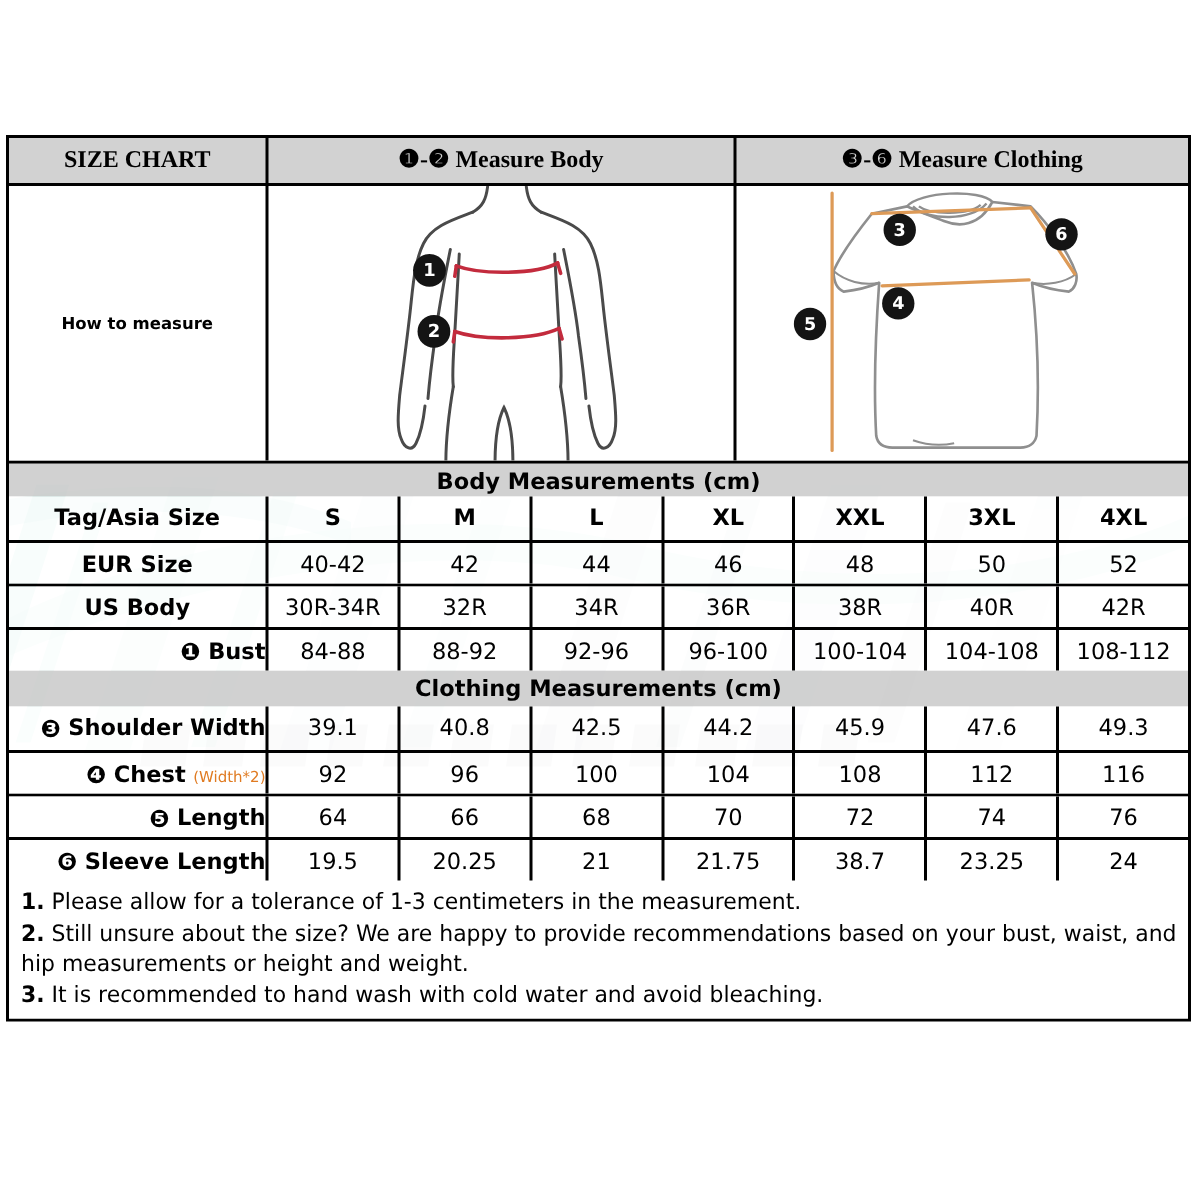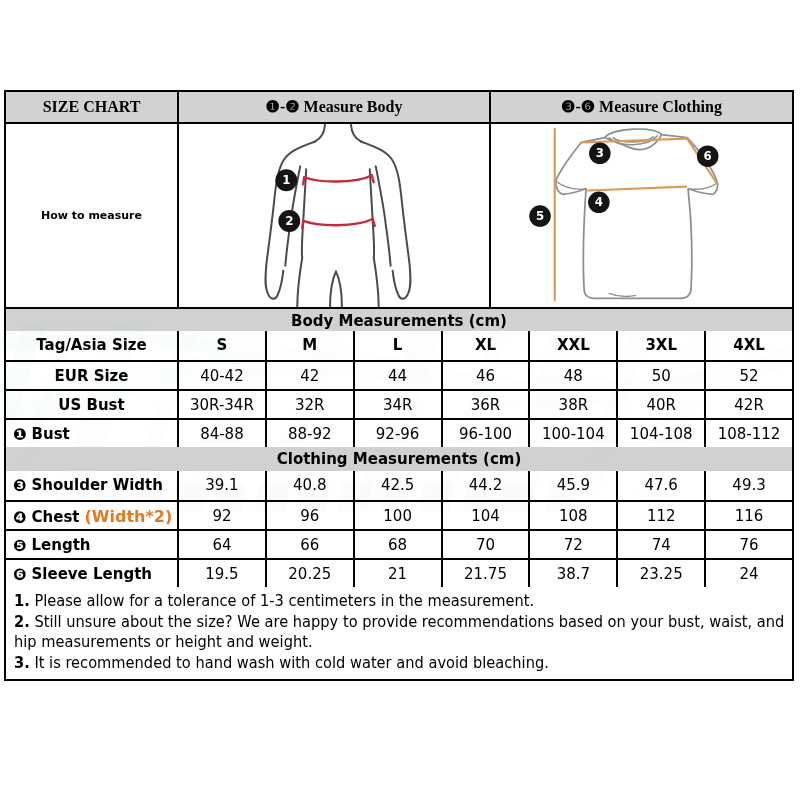--- a/index.html
+++ b/index.html
@@ -19,24 +19,24 @@
   .hdr{grid-template-columns:171px 312px 1fr;height:30px;line-height:30px;background:var(--header_bg,#d2d2d2);}
   .hdr .cell{font-weight:bold;font-size:16px;text-align:center;font-family:Liberation Serif, serif;}
   .measure{grid-template-columns:171px 312px 1fr;height:185px;}
   .measure .cell{background:rgba(255,255,255,0.93);}
   .measure .label-cell{display:flex;align-items:center;justify-content:center;font-weight:bold;font-size:11px;}
   .data-row{grid-template-columns:171px repeat(7,1fr);height:29px;line-height:29px;font-size:15px;}
   .cell{box-sizing:border-box;overflow:hidden;white-space:nowrap;}
   .hdr .cell + .cell, .measure .cell + .cell, .data-row .cell + .cell{border-left:2px solid var(--border,#000);}
   .data-row .cell{background:rgba(255,255,255,0.82);text-align:center;}
   .data-row .label-cell.center{text-align:center;font-weight:bold;}
-  .data-row .label-cell.left{text-align:left;padding-left:7px;font-weight:bold;}
+  .data-row .label-cell.left{text-align:right;padding-left:7px;font-weight:bold;}
   .data-row .cell.boldval{font-weight:bold;}
   .marker-glyph{font-size:16px;margin-right:5px;vertical-align:-1px;}
-  .suffix{color:var(--chest_note,#e07b22);font-weight:bold;font-size:16px;margin-left:5px;}
+  .suffix{color:var(--chest_note,#e07b22);font-weight:normal;font-size:10px;margin-left:5px;}
   .bar{
     height:24px;line-height:24px;text-align:center;font-weight:bold;font-size:15px;
     background:rgba(205,205,205,0.92);box-sizing:border-box;
   }
   .svg-cell{padding:0;}
   .svg-cell svg{display:block;width:100%;height:185px;}
   
   .notes{background:#fff;padding:3px 0 5px 8px;overflow:hidden;}
   .notes p{
     margin:1px 0;font-size:15px;line-height:20px;white-space:normal;
@@ -189,21 +189,21 @@
         <div class="cell label-cell center"><span>EUR Size</span></div>
         <div class="cell">40-42</div>
         <div class="cell">42</div>
         <div class="cell">44</div>
         <div class="cell">46</div>
         <div class="cell">48</div>
         <div class="cell">50</div>
         <div class="cell">52</div>
       </div>
       <div class="t-row data-row">
-        <div class="cell label-cell center"><span>US Bust</span></div>
+        <div class="cell label-cell center"><span>US Body</span></div>
         <div class="cell">30R-34R</div>
         <div class="cell">32R</div>
         <div class="cell">34R</div>
         <div class="cell">36R</div>
         <div class="cell">38R</div>
         <div class="cell">40R</div>
         <div class="cell">42R</div>
       </div>
       <div class="t-row data-row">
         <div class="cell label-cell left"><span class="marker-glyph">❶</span><span>Bust</span></div>

